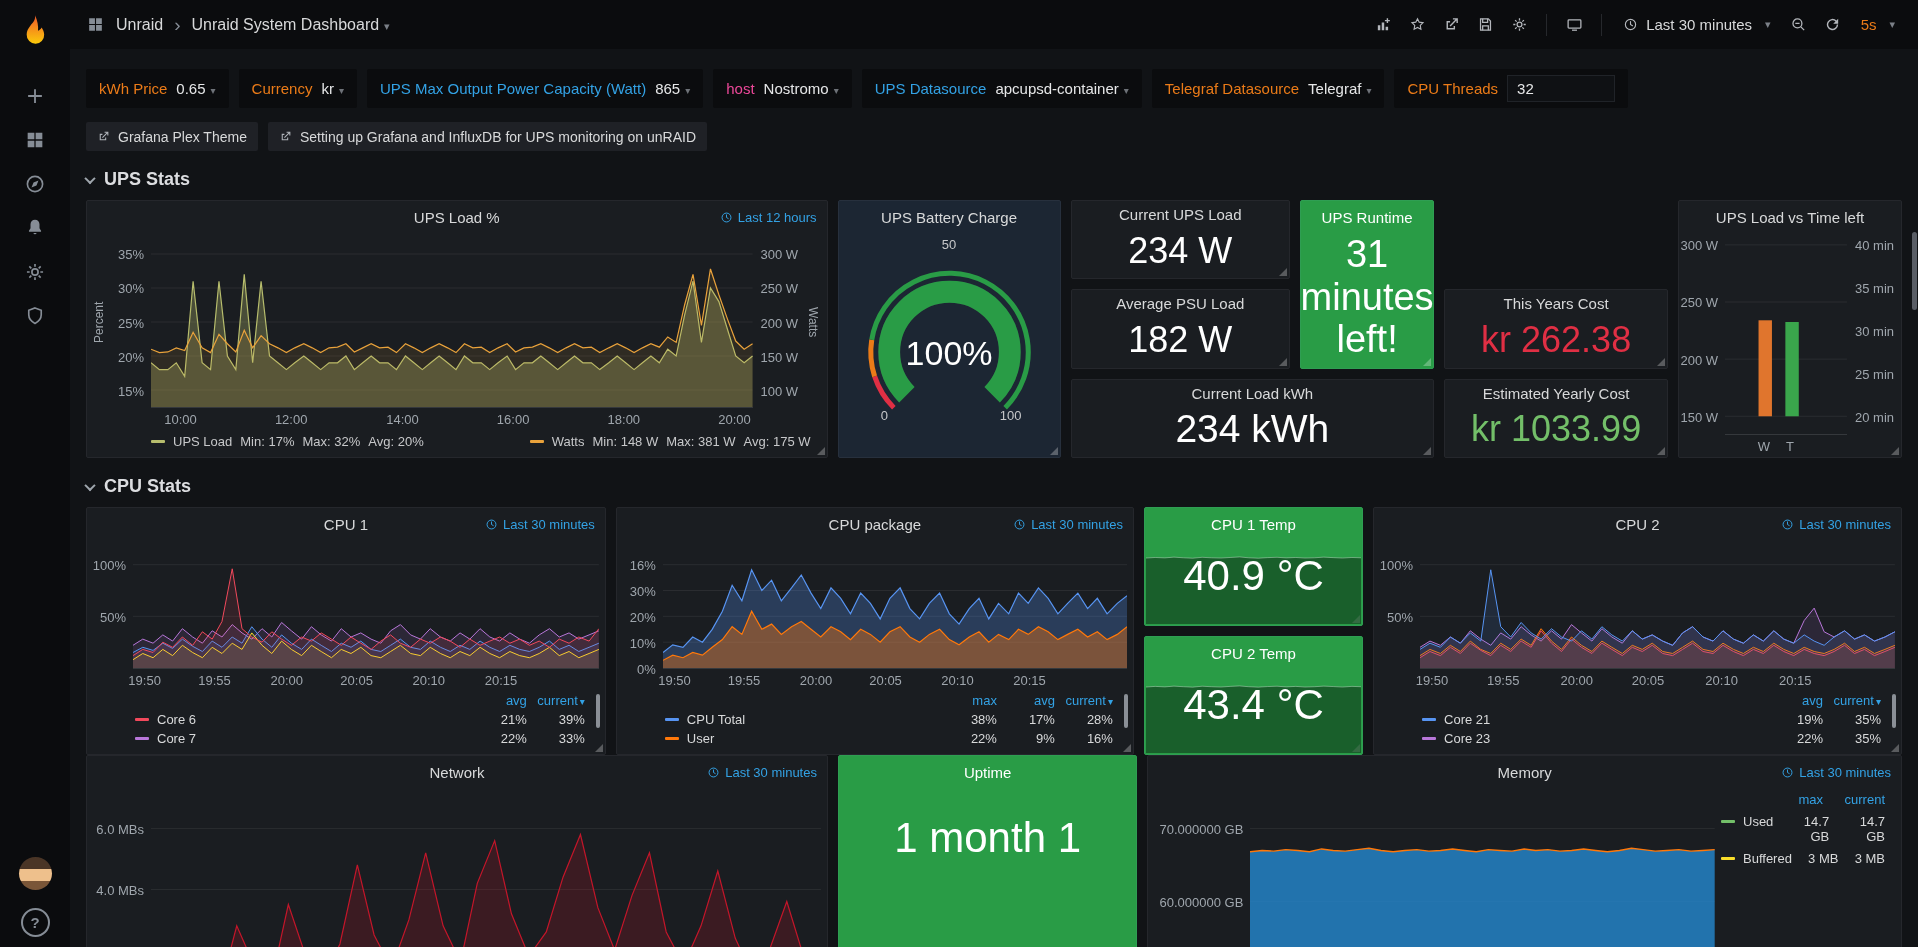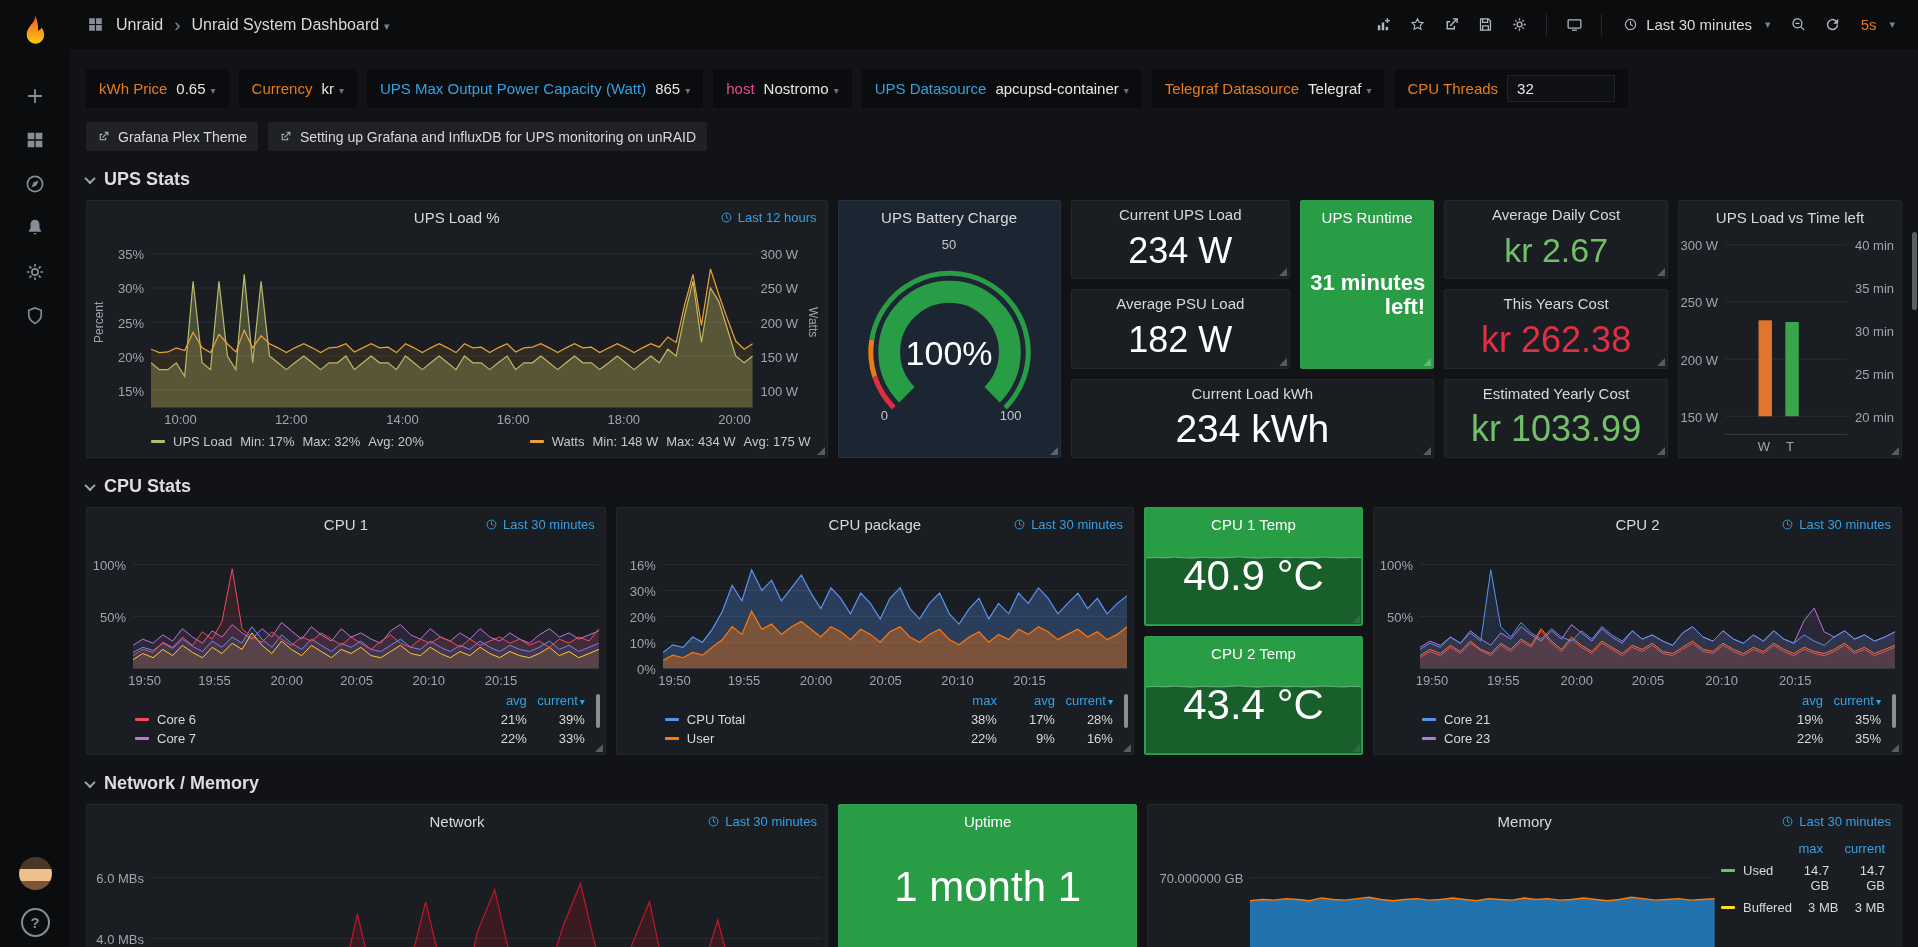--- a/index.html
+++ b/index.html
@@ -66,22 +66,22 @@
   .p-time { position:absolute; right:10px; top:9px; display:flex; align-items:center; gap:5px; color:#33a2e5; font-size:13px; }
   .p-time svg { width:13px; height:13px; color:#33a2e5; }
   .stat .p-head { height:27px; }
   .stat-val { flex:1; display:flex; align-items:center; justify-content:center; font-size:36px; font-weight:500; color:#fff; padding-bottom:5px; }
   .kwh .stat-val { font-size:39px; }
   .daily .stat-val { color:#73bf69; font-size:34px; }
   .years .stat-val { color:#e02f44; }
   .yearly .stat-val { color:#73bf69; }
   .green { background:#299c46; border-color:#2f9e53; }
   .green .p-title { color:#fff; }
-  .runtime-val { flex:1; display:flex; align-items:center; justify-content:center; text-align:right;
-    font-size:22px; line-height:1.12; font-weight:700; color:#fff; padding:0 8px 10px; }
+  .runtime-val { flex:1; display:flex; align-items:center; justify-content:center; text-align:center;
+    font-size:38px; line-height:1.12; font-weight:400; color:#fff; padding:0 8px 10px; }
   .temp-val { flex:1; display:flex; align-items:center; justify-content:center; font-size:42px; font-weight:500; color:#fff; z-index:2; padding-bottom:14px; }
   .spark { position:absolute; left:1px; right:1px; top:32px; bottom:1px; z-index:1; }
   .spark svg { width:100%; height:100%; }
   .uptime-val { font-size:42px; font-weight:500; color:#fff; text-align:center; margin-top:26px; }
 
   
   .graph { flex:1; display:flex; min-height:0; padding:4px 6px 0 4px; }
   .ytitle { writing-mode:vertical-rl; transform:rotate(180deg); font-size:12px; color:#9fa6ad; display:flex; align-items:center; width:16px; justify-content:center; }
   .ytitle.r { transform:none; }
   .ycol { position:relative; flex-shrink:0; }
@@ -412,21 +412,21 @@
               <span class="mk" style="background: rgb(183, 189, 109);"></span>
               <span>UPS Load</span>
                 <span>Min: 17%</span>
                 <span>Max: 32%</span>
                 <span>Avg: 20%</span>
             </span>
             <span class="lg-item">
               <span class="mk" style="background: rgb(233, 162, 59);"></span>
               <span>Watts</span>
                 <span>Min: 148 W</span>
-                <span>Max: 434 W</span>
+                <span>Max: 381 W</span>
                 <span>Avg: 175 W</span>
             </span>
           </div>
         </div>
 
         <div class="panel a-batt">
           <div class="p-head">
               <span class="p-title">UPS Battery Charge</span>
             </div>
           <div class="gauge-wrap">
@@ -451,26 +451,20 @@
           <div class="stat-val">234 W</div>
         </div>
 
         <div class="panel green a-run">
           <div class="p-head">
               <span class="p-title">UPS Runtime</span>
             </div>
           <div class="runtime-val">31 minutes left!</div>
         </div>
 
-        <div class="panel stat daily a-daily">
-          <div class="p-head">
-              <span class="p-title">Average Daily Cost</span>
-            </div>
-          <div class="stat-val">kr 2.67</div>
-        </div>
 
         <div class="panel stat a-psu">
           <div class="p-head">
               <span class="p-title">Average PSU Load</span>
             </div>
           <div class="stat-val">182 W</div>
         </div>
 
         <div class="panel stat years a-years">
           <div class="p-head">
@@ -741,24 +735,20 @@
                   <span class="mk" style="background: rgb(184, 119, 217);"></span>
                   <span>Core 23</span>
                 </span>
                 <span class="lt-val">22%</span>
                 <span class="lt-val">35%</span>
               </div>
           </div>
         </div>
       </div>
 
-      <div class="sec">
-          <span class="chev"></span>
-          <span>Network / Memory</span>
-        </div>
       <div class="grid-nm">
 
         <div class="panel">
           <div class="p-head">
               <span class="p-title">Network</span>
             <span class="p-time">
                 <svg>
                   <use href="#s-clock"></use>
                 </svg>
                 <span>Last 30 minutes</span>

